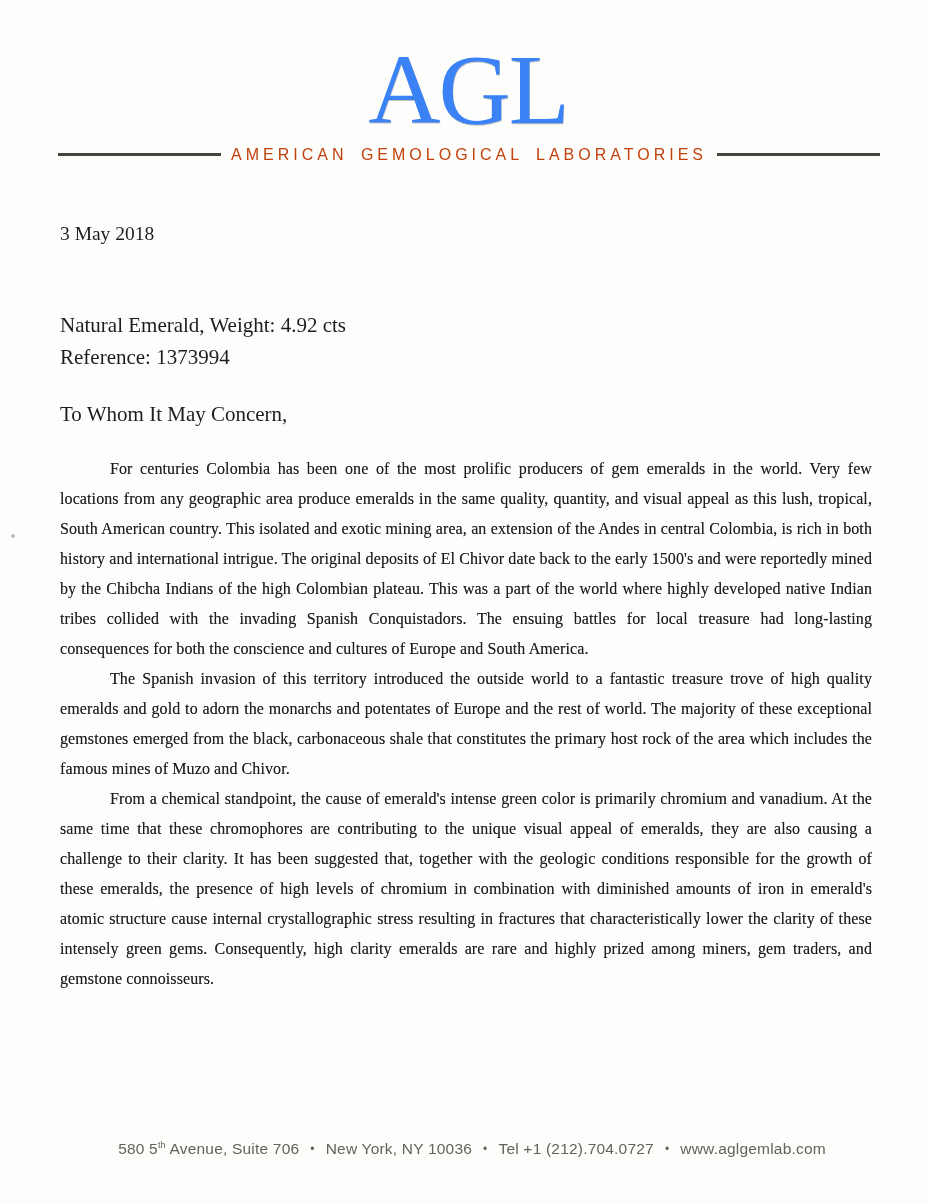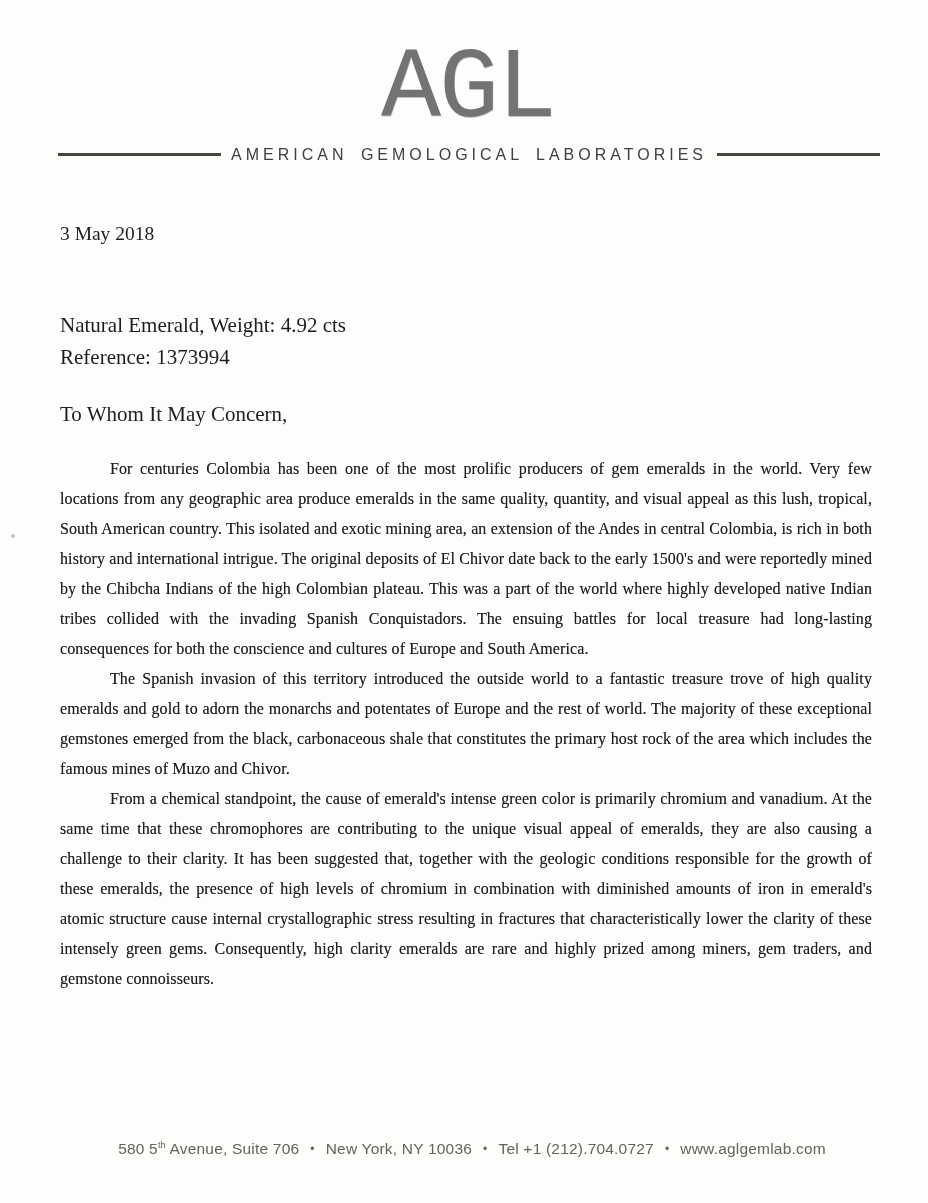--- a/index.html
+++ b/index.html
@@ -12,47 +12,47 @@
     background: #fdfdfc;
     overflow: hidden;
     font-family: "Liberation Serif", "DejaVu Serif", serif;
     color: #1d1d1d;
   }
 
   
   .letterhead { text-align: center; }
   .logo {
     margin-top: 44px;
-    font-family: Liberation Mono, monospace;
+    font-family: Liberation Serif, serif;
     font-size: 100px;
     line-height: 92px;
     font-weight: 400;
     letter-spacing: -2px;
-    color: #737373;
+    color: #3b82f6;
     text-shadow: 0.5px 0.5px 0.6px rgba(90,90,84,0.35);
     padding-left: 8px;
   }
   .org-row {
     display: flex;
     align-items: center;
     margin: 10px 48px 0 58px;
   }
   .rule {
     flex: 1 1 auto;
     height: 3px;
     background: #45453f;
   }
   .org-name {
     padding: 0 10px;
     font-family: "Liberation Sans", "DejaVu Sans", sans-serif;
     font-size: 16px;
     line-height: 17px;
     letter-spacing: 4px;
     word-spacing: 5px;
-    color: #404040;
+    color: #c2410c;
     white-space: nowrap;
   }
 
   
   .content {
     margin-left: 60px;
     width: 812px;
   }
   .date {
     margin: 56px 0 0 0;

